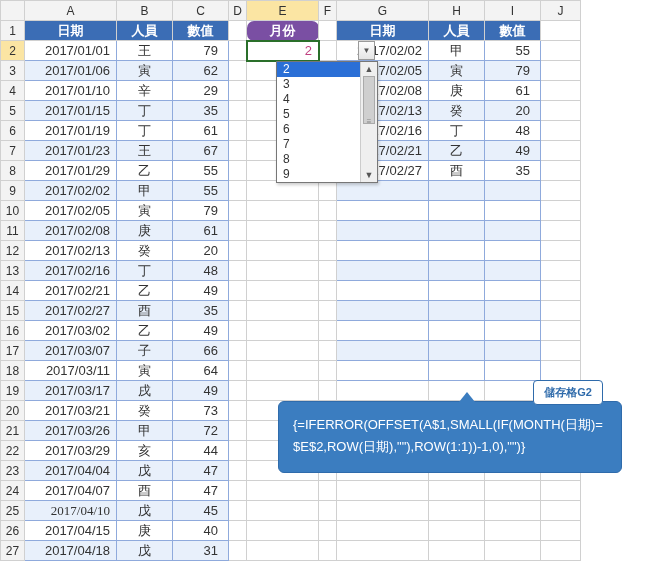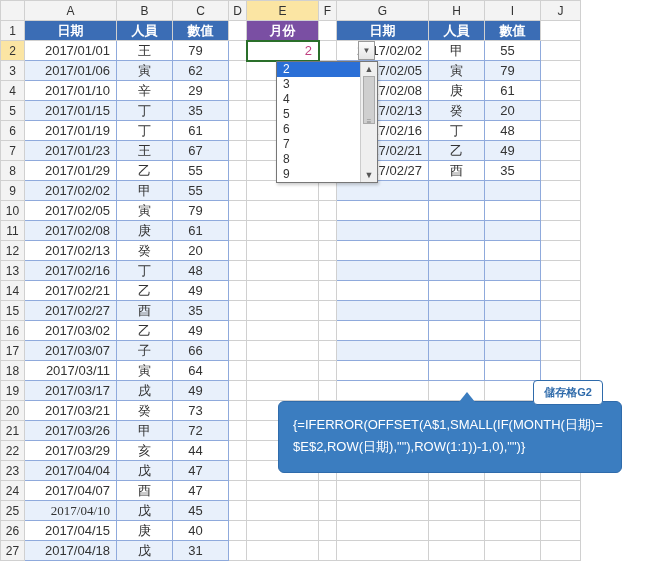--- a/index.html
+++ b/index.html
@@ -47,24 +47,25 @@
 
   .hdr-blue {
     background: #3b6db5;
     color: #fff;
     font-weight: bold;
   }
   .hdr-purple {
     background: #7a4fa3;
     color: #fff;
     font-weight: bold;
+    border-radius: 7px;
   }
   .cell-date { text-align: right; padding-right: 6px; }
   .cell-person { text-align: center; }
-  .cell-num { text-align: center; padding-right: 10px; }
+  .cell-num { text-align: right; padding-right: 10px; }
   .stripe { background: #e8f0fb; }
   .white { background: #fff; }
   .sel-cell {
     background: #fff;
     color: #c04080;
     text-align: right;
     padding-right: 6px;
     position: relative;
   }
   .sel-cell-outer {

